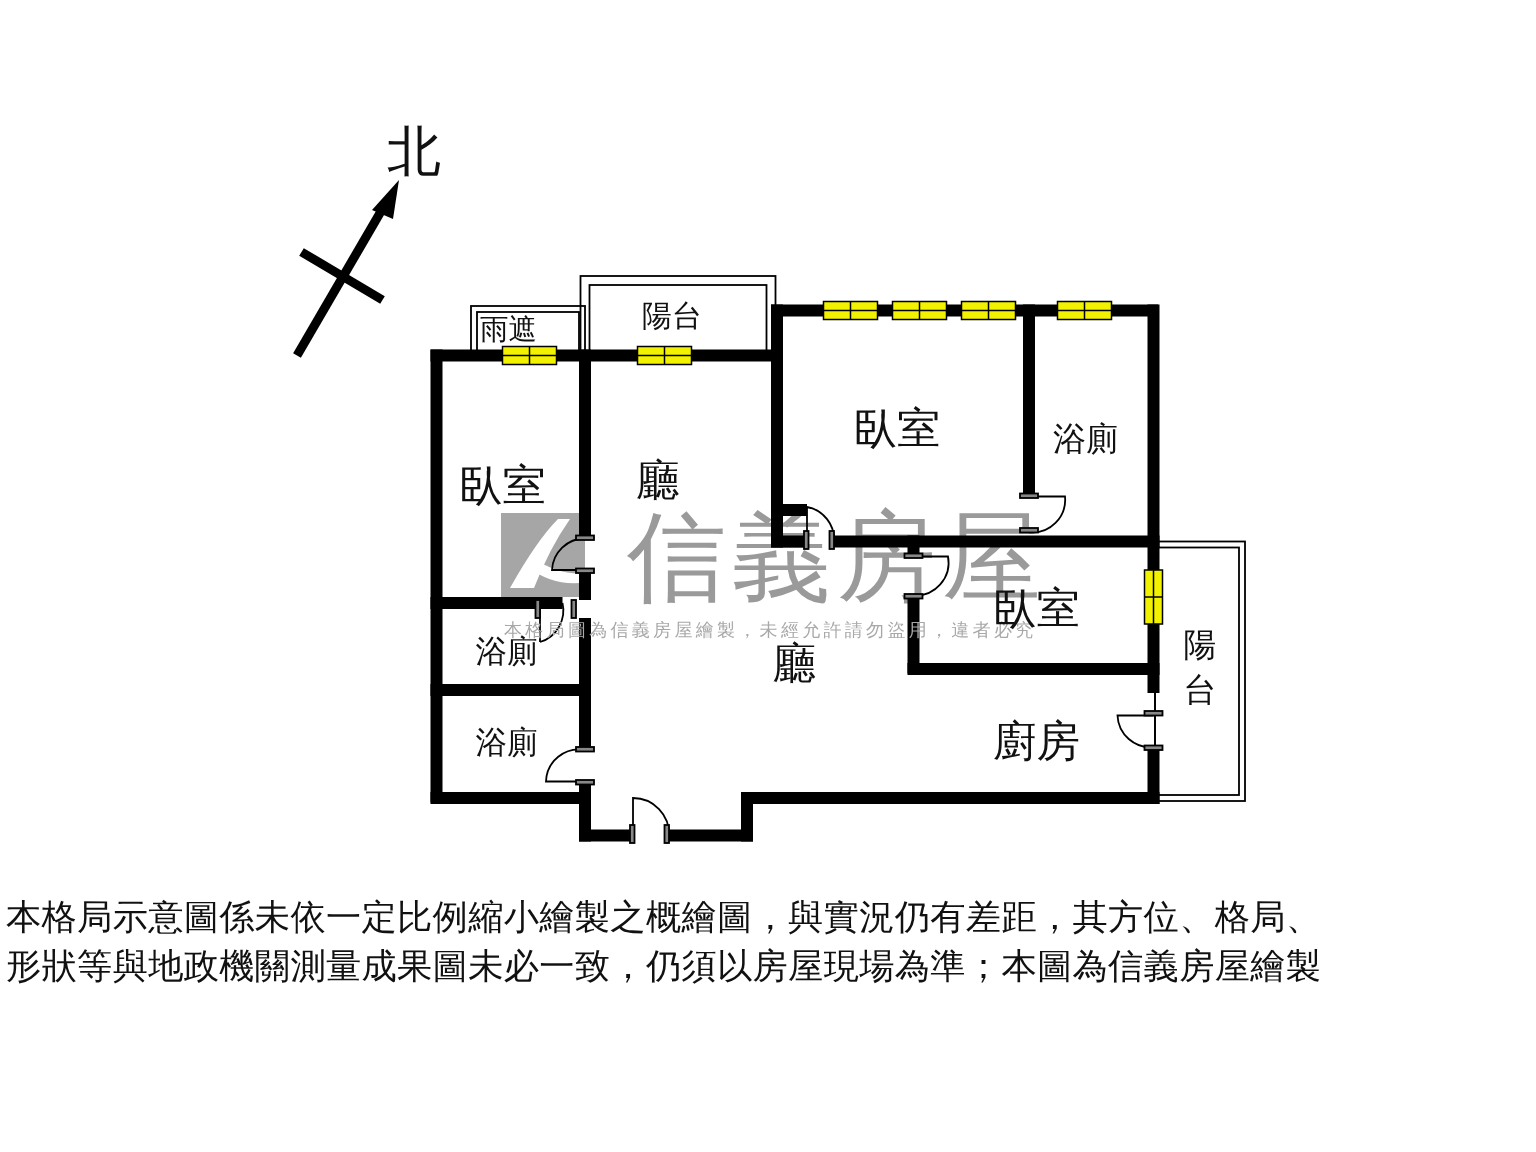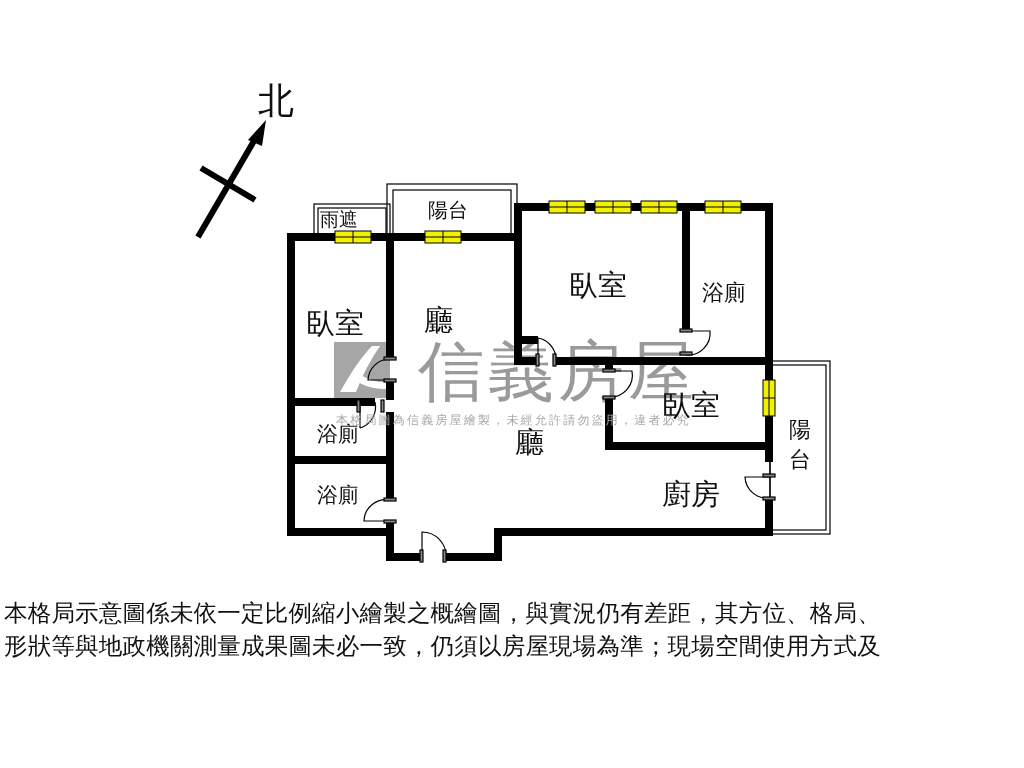--- a/index.html
+++ b/index.html
@@ -1,21 +1,21 @@
 <!DOCTYPE html>
 <html><head>
 <meta charset="utf-8">
 <style>
   html, body { margin: 0; padding: 0; background: #ffffff; }
   body { width: 1024px; height: 768px; position: relative; overflow: hidden; font-family: "DejaVu Serif", "Liberation Serif", serif; }
   #plan { position: absolute; left: 0; top: 0; width: 1024px; height: 580px; }
   .room-label { font-family: "DejaVu Serif", "Liberation Serif", serif; fill: #111; }
   .wm-text { font-family: "DejaVu Sans", "Liberation Sans", sans-serif; fill: #9a9a9a; }
   .wm-small { font-family: "DejaVu Sans", "Liberation Sans", sans-serif; fill: #a8a8a8; }
-  #disclaimer { position: absolute; left: 4px; top: 597px; width: 1020px; font-family: Liberation Serif, serif; font-size: 23.5px; line-height: 33px; color: #111; letter-spacing: 0.2px; }
+  #disclaimer { position: absolute; left: 4px; top: 597px; width: 1020px; font-family: Liberation Mono, monospace; font-size: 23.5px; line-height: 33px; color: #111; letter-spacing: 0.2px; }
   #disclaimer div { white-space: nowrap; }
 </style>
 </head>
 <body>
 
 <svg id="plan" viewBox="0 0 1024 580" xmlns="http://www.w3.org/2000/svg">
 
   <g>
     <rect x="334" y="342" width="56" height="56" fill="#a6a6a6"></rect>
     <path d="M340 392 Q358 360 372 346 L380 346 Q366 366 356 392 Z" fill="#ffffff"></path>
@@ -180,14 +180,14 @@
     <text class="room-label" x="662" y="415" font-size="29">臥室</text>
     <text class="room-label" x="317" y="502" font-size="21">浴廁</text>
     <text class="room-label" x="662" y="504" font-size="29">廚房</text>
     <text class="room-label" x="789" y="437" font-size="22">陽</text>
     <text class="room-label" x="789" y="467" font-size="22">台</text>
   </g>
 </svg>
 
 <div id="disclaimer">
   <div>本格局示意圖係未依一定比例縮小繪製之概繪圖，與實況仍有差距，其方位、格局、</div>
-  <div>形狀等與地政機關測量成果圖未必一致，仍須以房屋現場為準；現場空間使用方式及</div>
+  <div>形狀等與地政機關測量成果圖未必一致，仍須以房屋現場為準；本圖為信義房屋繪製</div>
 </div>
 
 </body></html>

